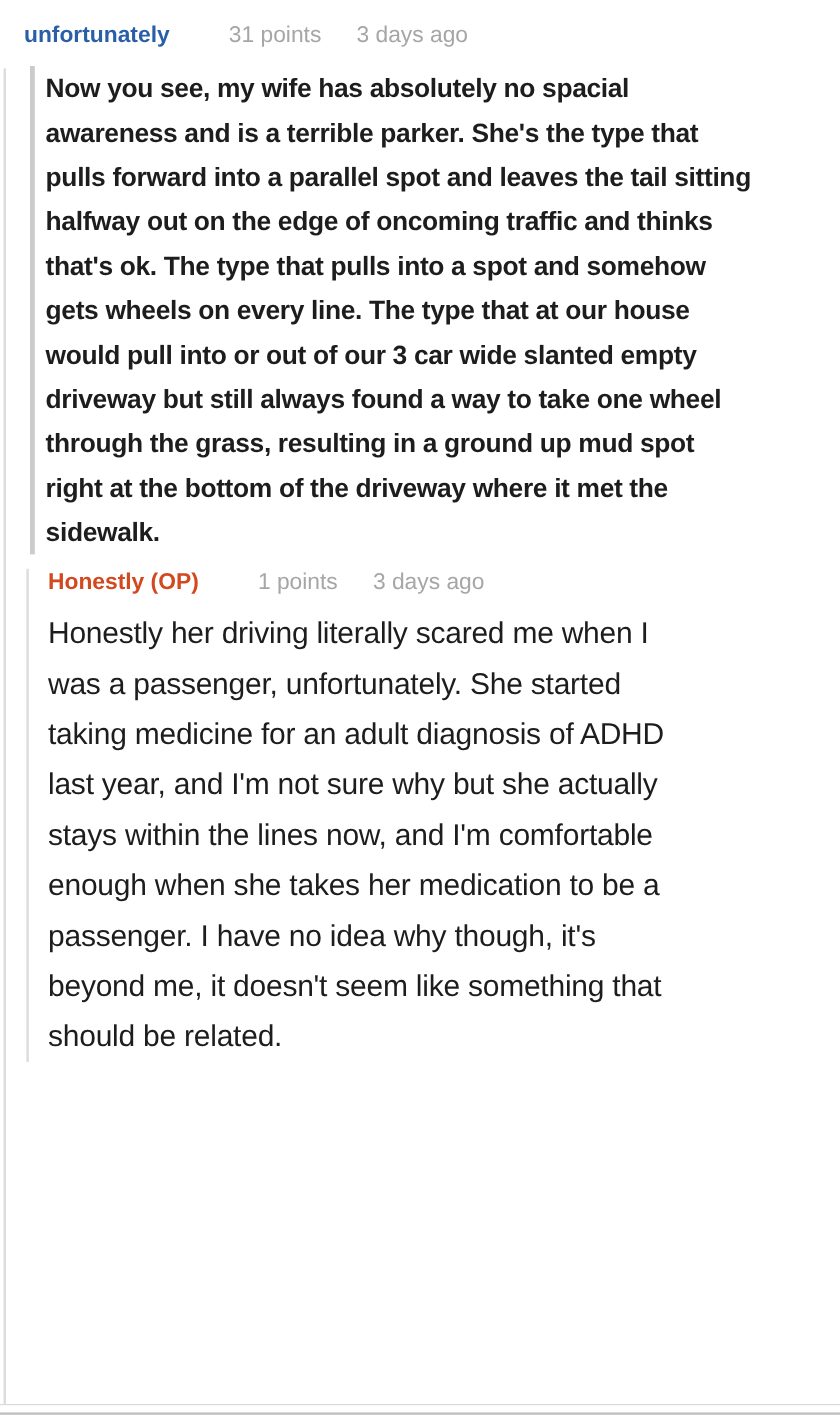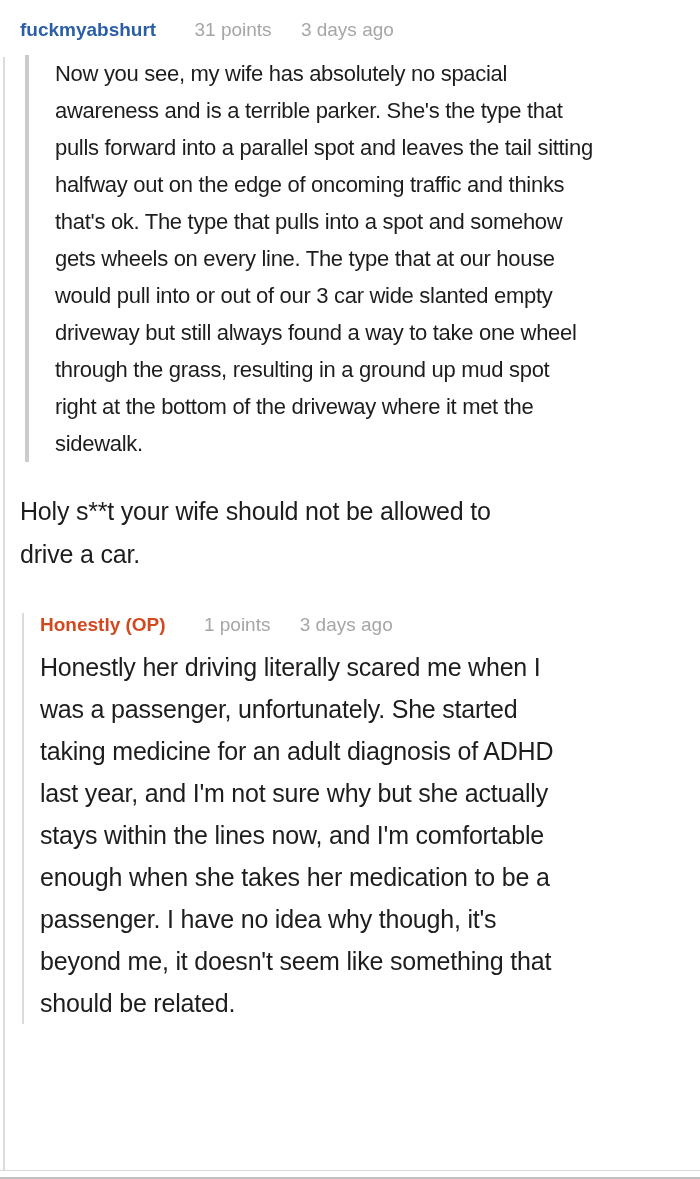--- a/index.html
+++ b/index.html
@@ -10,28 +10,29 @@
   }
   .main-thread-line{
     position:absolute;left:3px;top:57px;bottom:8px;width:2px;
     background:var(--thread-line,#dcdcdc);
   }
   .comment{padding:18px 20px 0 20px;position:relative}
   .comment-header{font-size:19px;line-height:24px;white-space:nowrap}
   .username{font-weight:700;color:var(--username-blue,#2a5fa8);text-decoration:none;cursor:pointer}
   .username.op{color:var(--op-orange,#d2491f)}
   .meta{color:var(--meta-gray,#a6a6a6)}
-  .meta.points{margin-left:33px}
+  .meta.points{margin-left:44px}
   .meta.time{margin-left:24px}
   blockquote.quote{
-    margin:13px 10px 28px 5px;
-    padding:0 0 0 26px;
+    margin:13px 10px 12px 5px;
+    padding:0 0 0 9px;
     border-left:4px solid var(--quote-border,#cbcbcb);
     font-size:22px;line-height:37px;letter-spacing:-0.3px;
     white-space:pre-line;
+    font-weight:bold;
   }
   .body{
     margin:0;font-size:25px;line-height:42.5px;letter-spacing:-0.2px;
     white-space:pre-line;
   }
   .body.gap-after{margin-bottom:38px}
   .reply{
     margin-top:3px;margin-left:2px;padding-left:16px;
     border-left:2px solid var(--thread-line,#dcdcdc);
   }
@@ -42,39 +43,37 @@
   }
 </style>
 </head>
 <body>
 
 <div class="main-thread-line"></div>
 
 <div class="comment">
 
   <div class="comment-header">
-    <a class="username">fuckmyabshurt</a>
+    <a class="username">unfortunately</a>
     <span class="meta points">31 points</span>
     <span class="meta time">3 days ago</span>
   </div>
 
   <blockquote class="quote">Now you see, my wife has absolutely no spacial
 awareness and is a terrible parker. She's the type that
 pulls forward into a parallel spot and leaves the tail sitting
 halfway out on the edge of oncoming traffic and thinks
 that's ok. The type that pulls into a spot and somehow
 gets wheels on every line. The type that at our house
 would pull into or out of our 3 car wide slanted empty
 driveway but still always found a way to take one wheel
 through the grass, resulting in a ground up mud spot
 right at the bottom of the driveway where it met the
 sidewalk.</blockquote>
 
-  <p class="body gap-after">Holy s**t your wife should not be allowed to
-drive a car.</p>
 
 
   <div class="reply">
     <div class="comment-header">
       <a class="username op">Honestly (OP)</a>
       <span class="meta points">1 points</span>
       <span class="meta time">3 days ago</span>
     </div>
     <p class="body">Honestly her driving literally scared me when I
 was a passenger, unfortunately. She started

